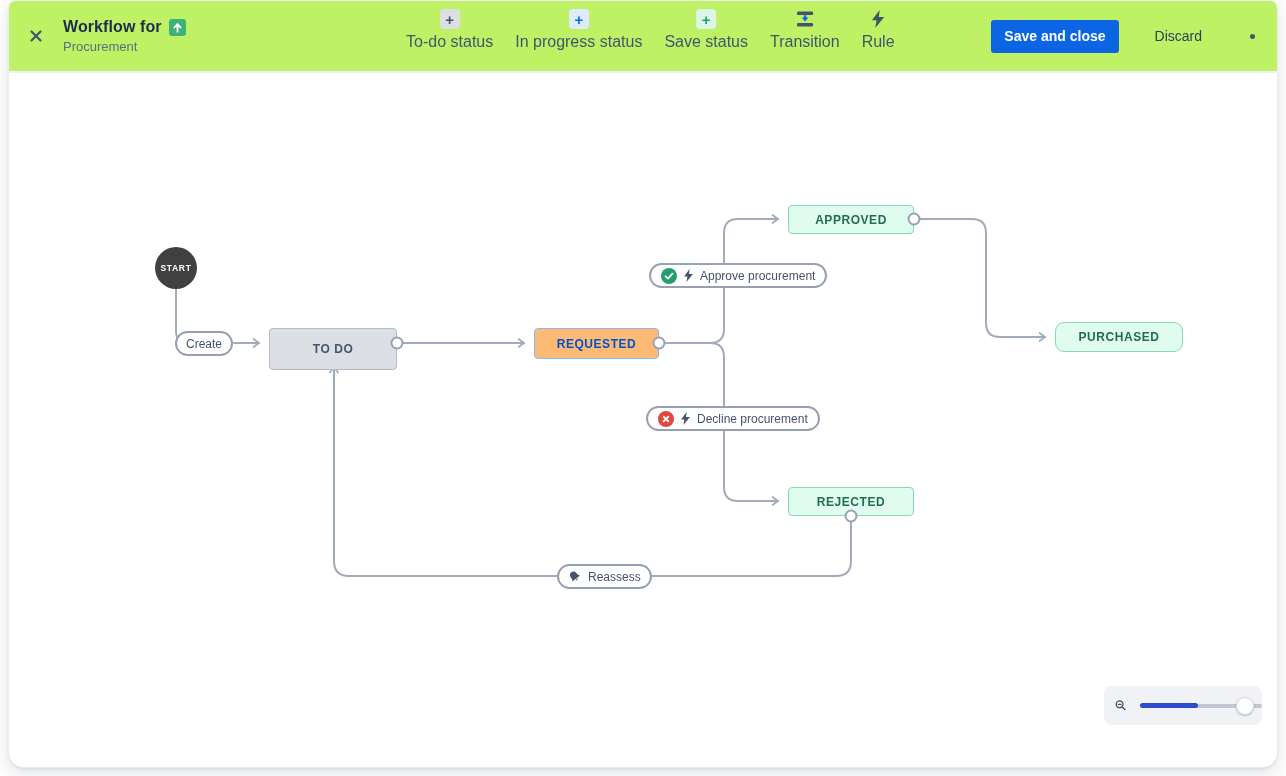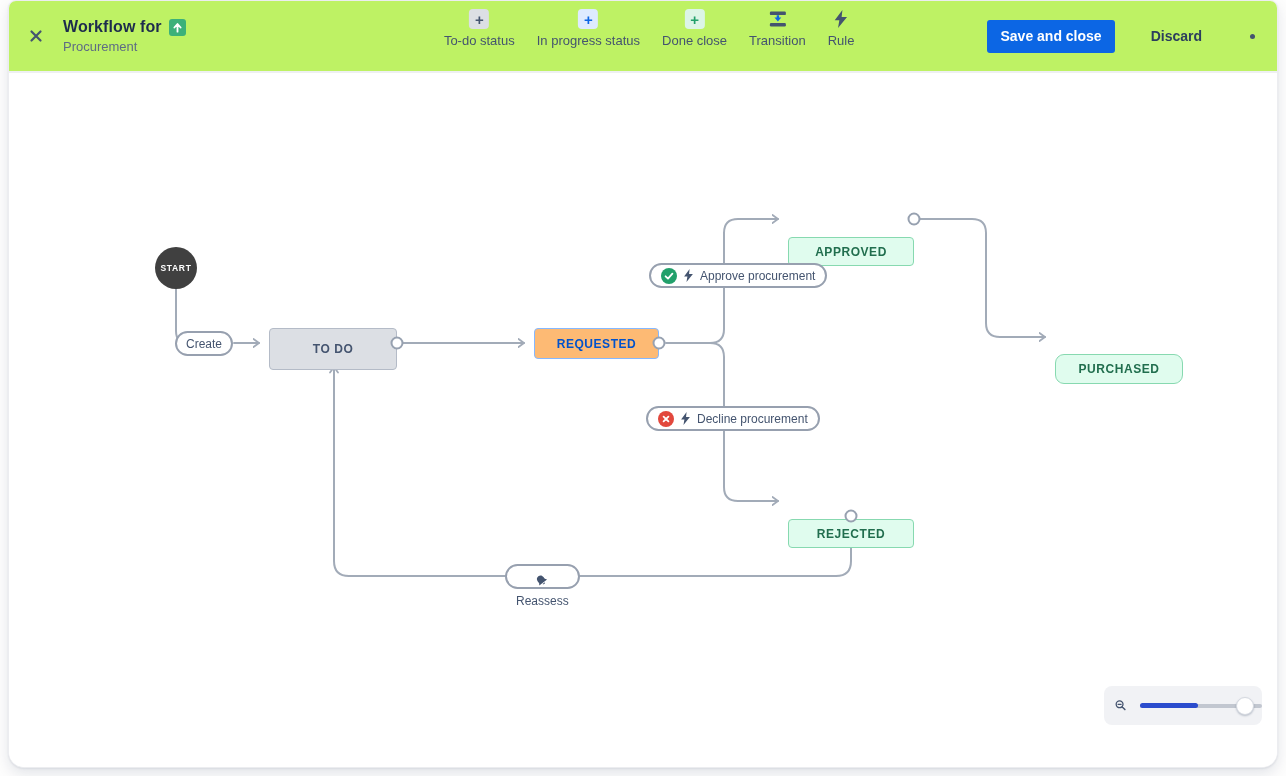--- a/index.html
+++ b/index.html
@@ -21,40 +21,40 @@
   .toolbar{position:absolute;left:50%;top:8px;transform:translateX(-48.5%);
     display:flex;align-items:flex-start;gap:22px;}
   .tb{background:none;border:none;padding:0;display:flex;flex-direction:column;align-items:center;
     gap:4px;cursor:pointer;font-family:inherit;}
   .sq{width:20px;height:20px;border-radius:4px;display:grid;place-items:center;
     font-size:15px;font-weight:700;line-height:1;}
   .sq-todo{background:#dcdfe4;color:#44546f;}
   .sq-prog{background:#deebff;color:#0c66e4;}
   .sq-done{background:#dcf5e7;color:#22a06b;}
   .sq-plain{background:transparent;}
-  .tb-label{font-size:13px;color:#44546f;white-space:nowrap;}
+  .tb-label{font-size:16px;color:#44546f;white-space:nowrap;}
 
   .actions{margin-left:auto;display:flex;align-items:center;gap:30px;}
   .save{background:#0c66e4;color:#fff;border:none;border-radius:3px;height:33px;
     padding:0 13px;font-size:14px;font-weight:600;font-family:inherit;cursor:pointer;}
-  .discard{background:none;border:none;color:#2c3e5d;font-size:14px;font-weight:700;
+  .discard{background:none;border:none;color:#2c3e5d;font-size:14px;font-weight:400;
     font-family:inherit;cursor:pointer;padding:0 6px;}
   .dot{width:5px;height:5px;border-radius:50%;background:#44546f;margin-left:12px;}
 
   
   .canvas{position:absolute;left:0;right:0;top:72px;bottom:0;background:#fff;}
   svg.layer{position:absolute;left:0;top:0;pointer-events:none;}
   #wires{z-index:1;}
   #ports{z-index:4;}
 
   .node{position:absolute;box-sizing:border-box;display:flex;align-items:center;justify-content:center;
     font-size:12px;font-weight:700;letter-spacing:.55px;border-radius:4px;z-index:2;cursor:pointer;}
   .st-todo{background:#dcdfe4;border:1px solid #b4bbc7;color:#44546f;}
   .st-blue{background:#fdba74;border:1px solid #85b8ff;color:#0052cc;}
-  .st-green{background:#e0fcee;border:1px solid #87d9b0;color:#216e4e;margin-top:32px;}
+  .st-green{background:#e0fcee;border:1px solid #87d9b0;color:#216e4e;}
 
   .start{position:absolute;left:146px;top:174px;width:42px;height:42px;border-radius:50%;
     background:#404040;color:#fff;display:grid;place-items:center;font-size:8.5px;font-weight:700;
     letter-spacing:.7px;z-index:2;cursor:pointer;}
 
   .pill{position:absolute;display:inline-flex;align-items:center;gap:6px;height:25px;
     padding:0 10px;background:#fff;border:2px solid #97a0af;border-radius:14px;
     color:#44546f;font-size:12px;font-weight:500;white-space:nowrap;z-index:3;cursor:pointer;box-sizing:border-box;}
   .pill .badge{flex:0 0 auto;display:grid;place-items:center;}
 
@@ -96,21 +96,21 @@
       <button class="tb">
         <span class="sq sq-todo">+</span>
         <span class="tb-label">To-do status</span>
       </button>
       <button class="tb">
         <span class="sq sq-prog">+</span>
         <span class="tb-label">In progress status</span>
       </button>
       <button class="tb">
         <span class="sq sq-done">+</span>
-        <span class="tb-label">Done close</span>
+        <span class="tb-label">Save status</span>
       </button>
       <button class="tb">
         <span class="sq sq-plain">
           <svg width="20" height="20" viewBox="0 0 20 20">
             <rect x="2" y="2.5" width="16" height="3.6" rx="1.2" fill="#44546f"></rect>
             <rect x="2" y="13.9" width="16" height="3.6" rx="1.2" fill="#44546f"></rect>
             <path d="M10 6.2 V9.4" stroke="#0c66e4" stroke-width="2.4"></path>
             <path d="M6.6 8.6 H13.4 L10 12.6 Z" fill="#0c66e4"></path>
           </svg>
         </span>
@@ -187,21 +187,21 @@
         </svg>
       </span>
       <span class="badge">
         <svg width="11" height="13" viewBox="0 0 12 14">
           <path d="M7.2 0 L1.2 8 H4.8 L3.8 14 L10.8 5.4 H6.6 Z" fill="#44546f"></path>
         </svg>
       </span>
       <span>Approve procurement</span>
     </div>
 
-    <div class="pill" style="left:496px;top:491px;padding:8px 9px;flex-direction:column;">
+    <div class="pill" style="left:548px;top:491px;padding:0 9px;">
       <span class="badge">
         <svg width="14" height="14" viewBox="0 0 16 16" style="transform:rotate(-38deg);">
           <path d="M8 1.2 C5.3 1.2 3.9 3 3.9 5.4 L3.9 8 L2.4 10.2 H13.6 L12.1 8 L12.1 5.4 C12.1 3 10.7 1.2 8 1.2 Z" fill="#44546f"></path>
           <path d="M6.4 11.2 a1.7 1.7 0 0 0 3.2 0 Z" fill="#44546f"></path>
         </svg>
       </span>
       <span>Reassess</span>
     </div>
 
     <svg id="ports" class="layer" width="1270" height="698" viewBox="0 0 1270 698">

